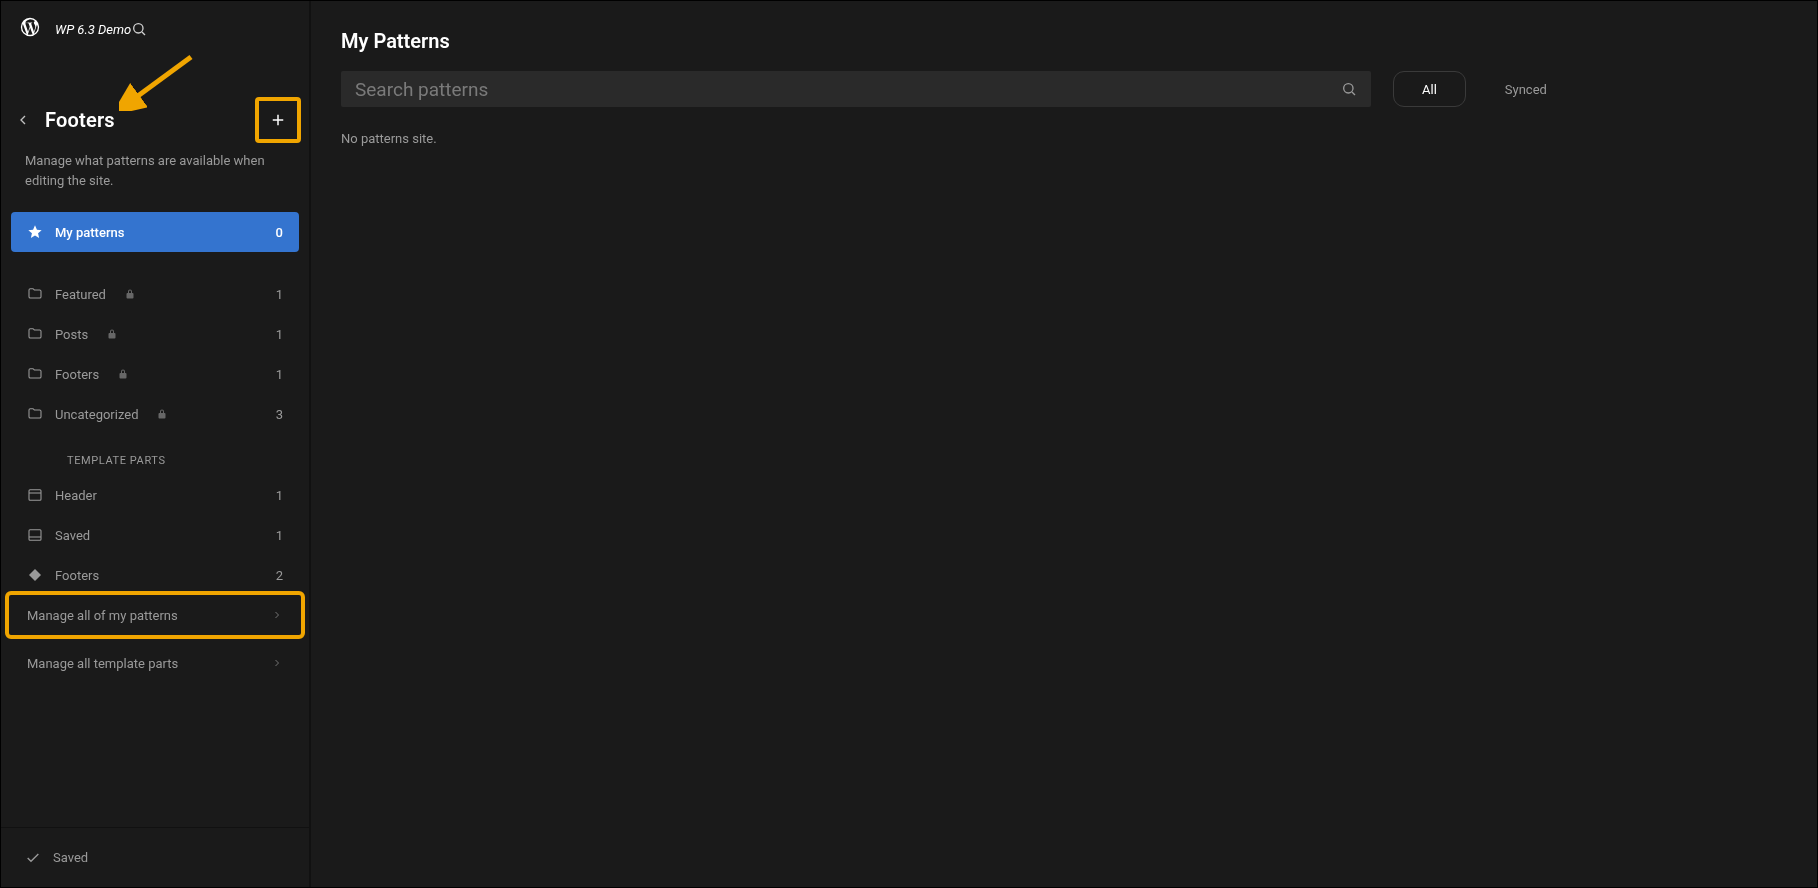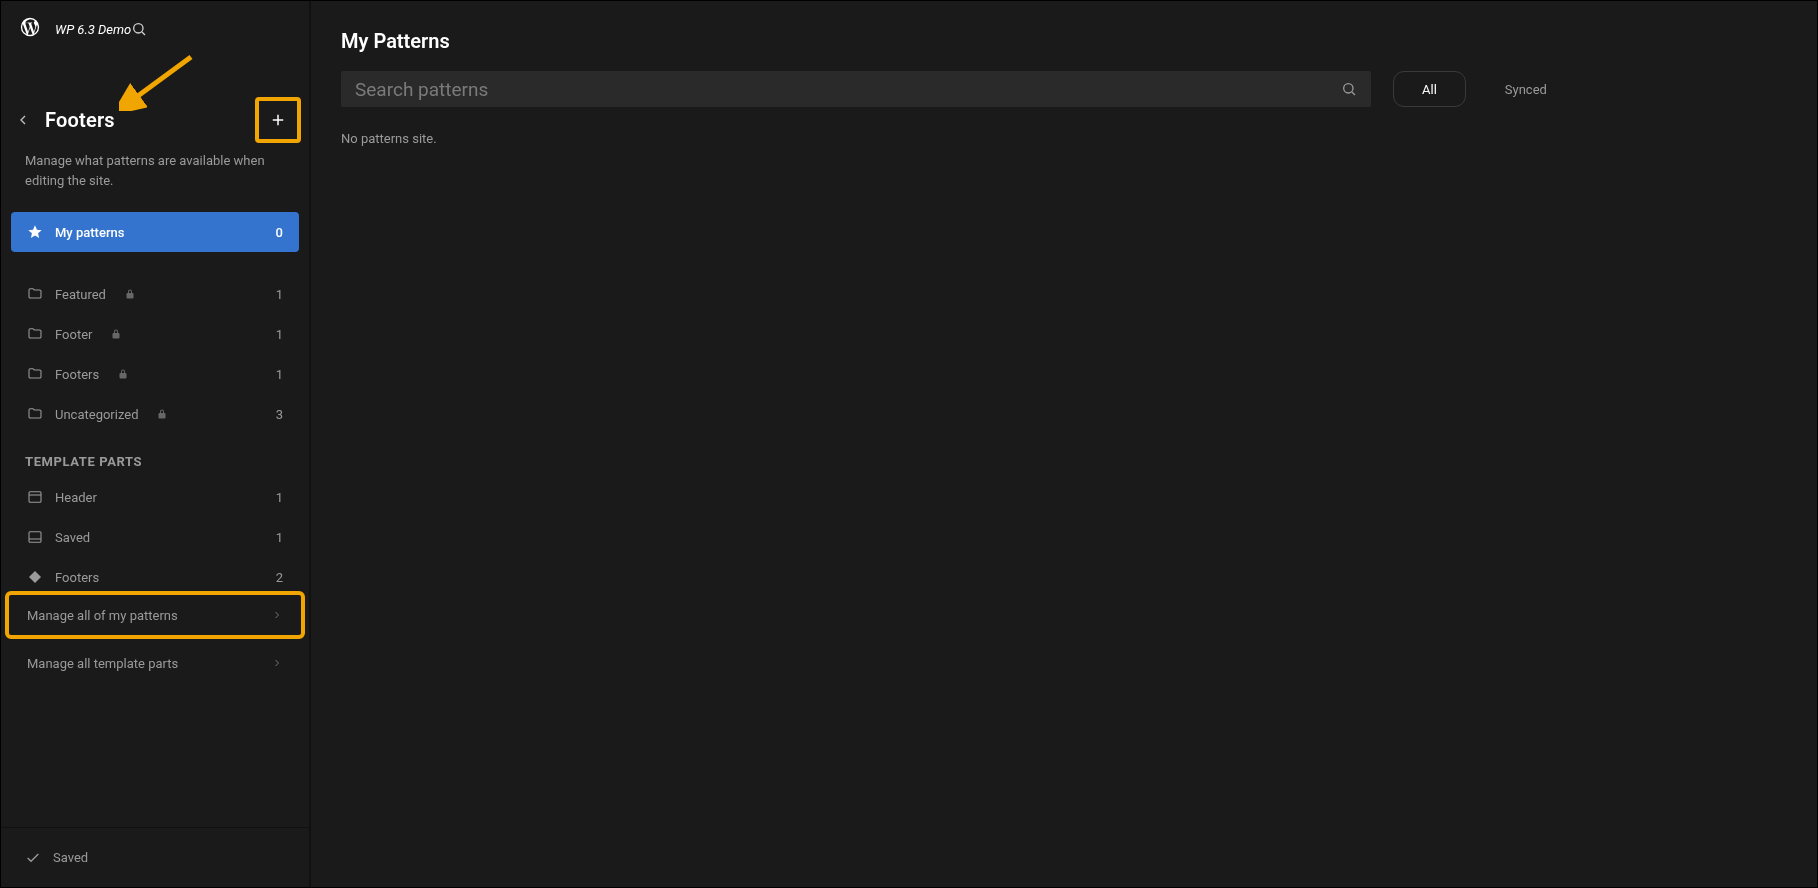--- a/index.html
+++ b/index.html
@@ -78,23 +78,24 @@
     font-size:13px;cursor:pointer;color:var(--text-dim);
   }
   .nav-item .left{display:flex;align-items:center;gap:12px;}
   .nav-item .lock{opacity:.6;margin-left:6px;}
   .nav-item .count{color:inherit;font-size:13px;}
   .nav-item.active{background:var(--accent);color:#fff;font-weight:500;}
   .nav-item.active .count{color:#fff;}
   .nav-item.secondary{padding-top:0;gap:27px;}
 
   .group-label{
-    font-size:13px;font-weight:700;letter-spacing:.6px;
+    font-size:11px;font-weight:400;letter-spacing:.6px;
     color:var(--text-dim);
     padding:20px 24px 8px 24px;
+    margin-left:42px;
   }
 
   .manage-block{
     position:absolute;left:4px;right:4px;top:590px; 
   }
   .manage-row{
     display:flex;align-items:center;justify-content:space-between;
     padding:0 18px;height:48px;font-size:13px;color:var(--text-dim);
     border:4px solid transparent;border-radius:6px;cursor:pointer;gap:40px;
   }
@@ -223,21 +224,21 @@
         </span>
         <span class="count">1</span>
       </div>
       <div class="nav-item secondary">
         <span class="left">
           <span>
               <svg class="icon-sm" viewBox="0 0 24 24" fill="none" stroke="currentColor" stroke-width="1.6">
                 <path d="M3 6a2 2 0 012-2h4l2 2h8a2 2 0 012 2v8a2 2 0 01-2 2H5a2 2 0 01-2-2V6z"></path>
               </svg>
             </span>
-          <span>Footer</span>
+          <span>Posts</span>
           <span class="lock">
               <svg class="icon-xs" viewBox="0 0 24 24" fill="currentColor">
                 <path d="M17 10h-1V7a4 4 0 10-8 0v3H7a2 2 0 00-2 2v7a2 2 0 002 2h10a2 2 0 002-2v-7a2 2 0 00-2-2zm-7-3a2 2 0 114 0v3h-4V7z"></path>
               </svg>
             </span>
         </span>
         <span class="count">1</span>
       </div>
       <div class="nav-item secondary">
         <span class="left">

